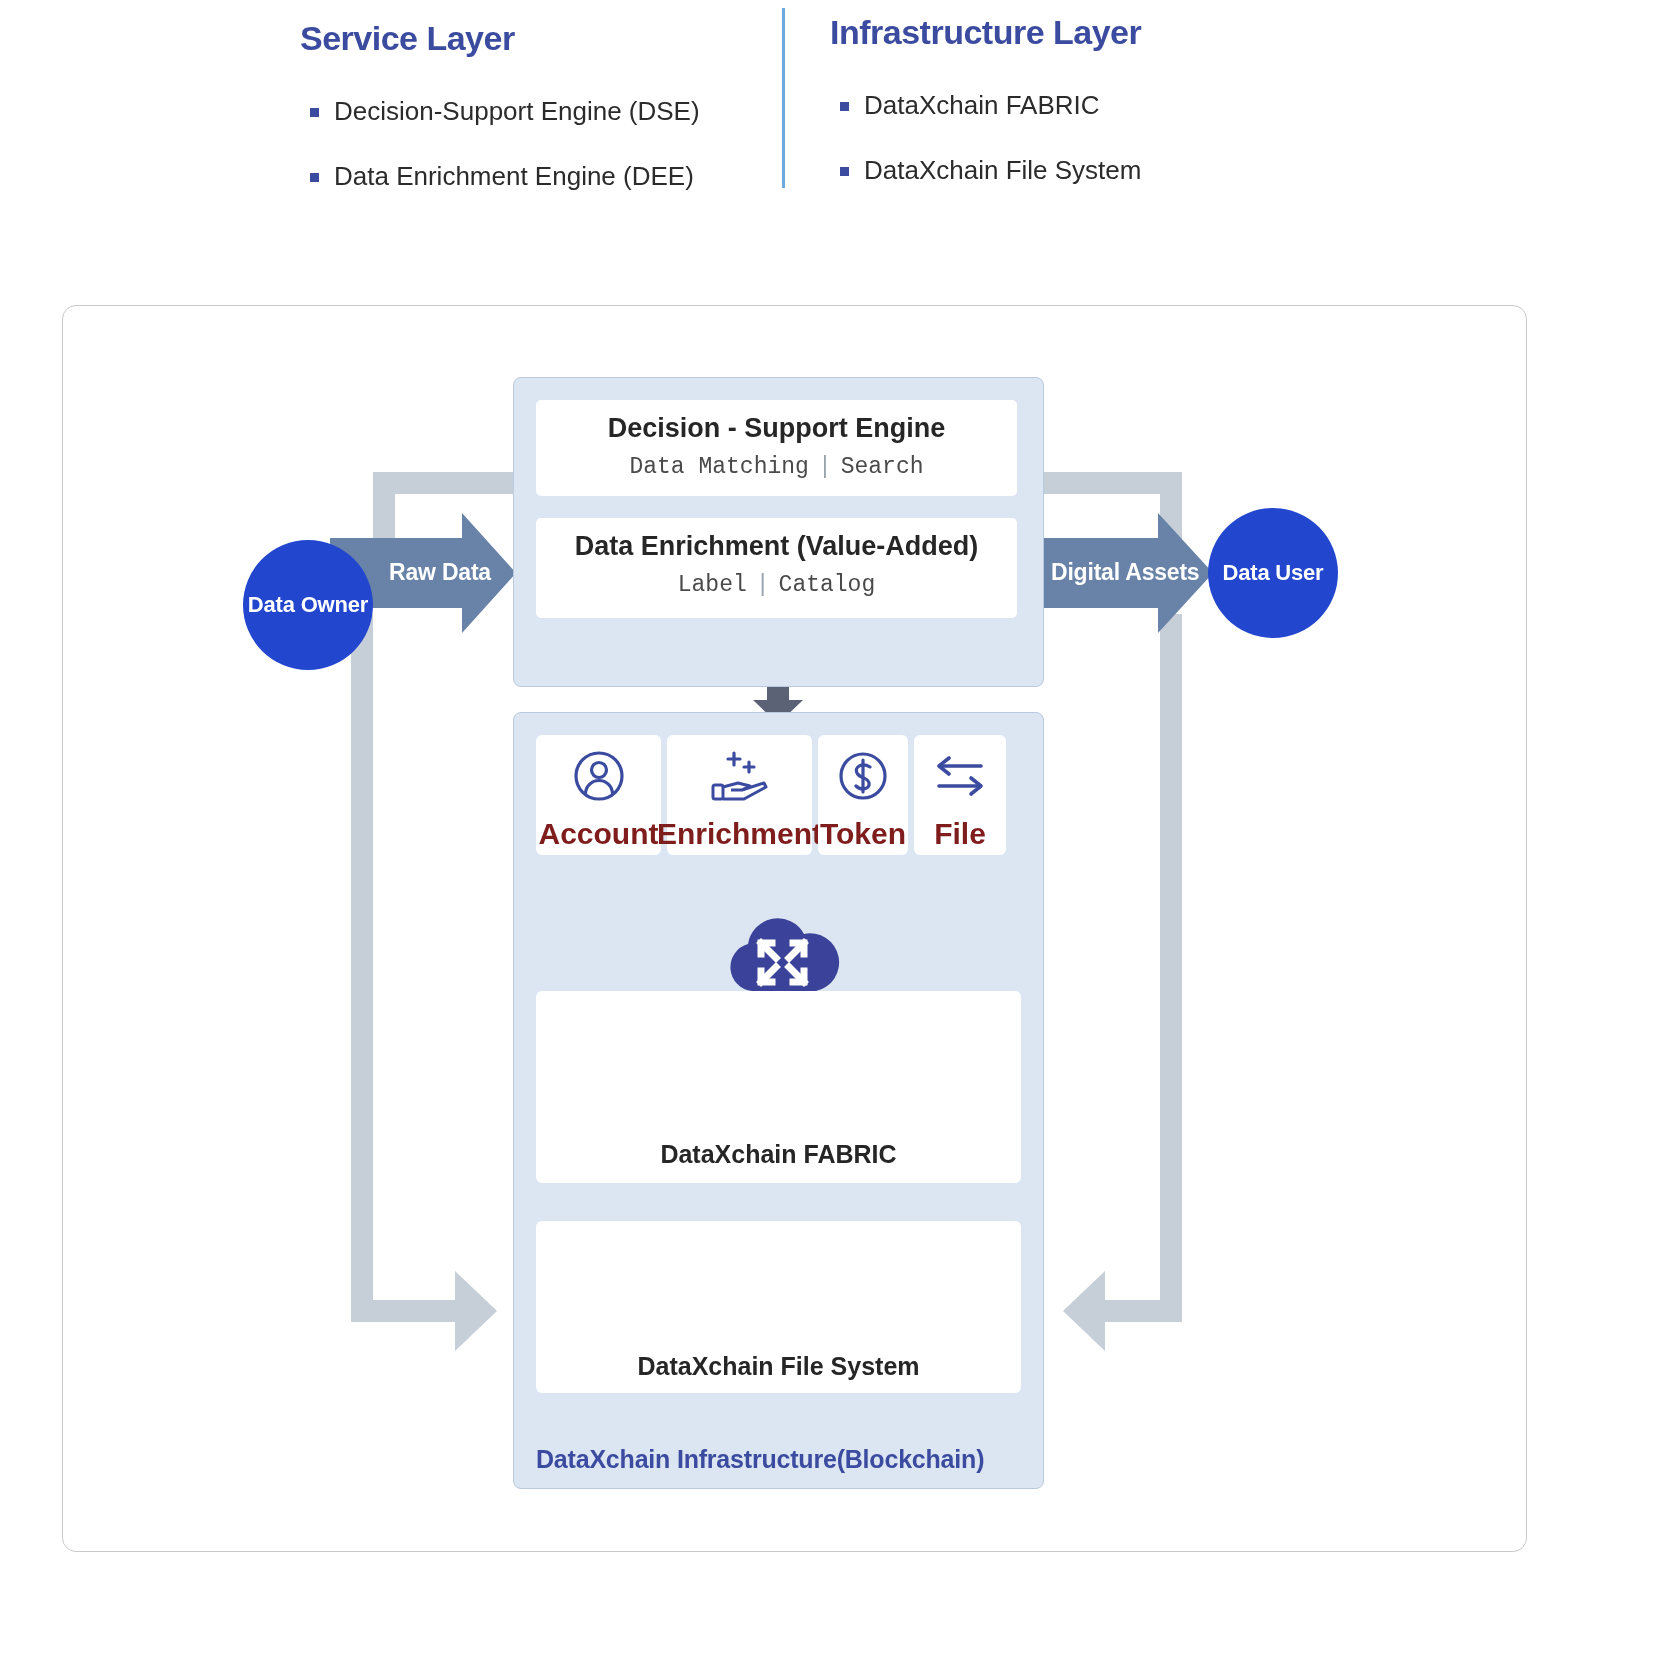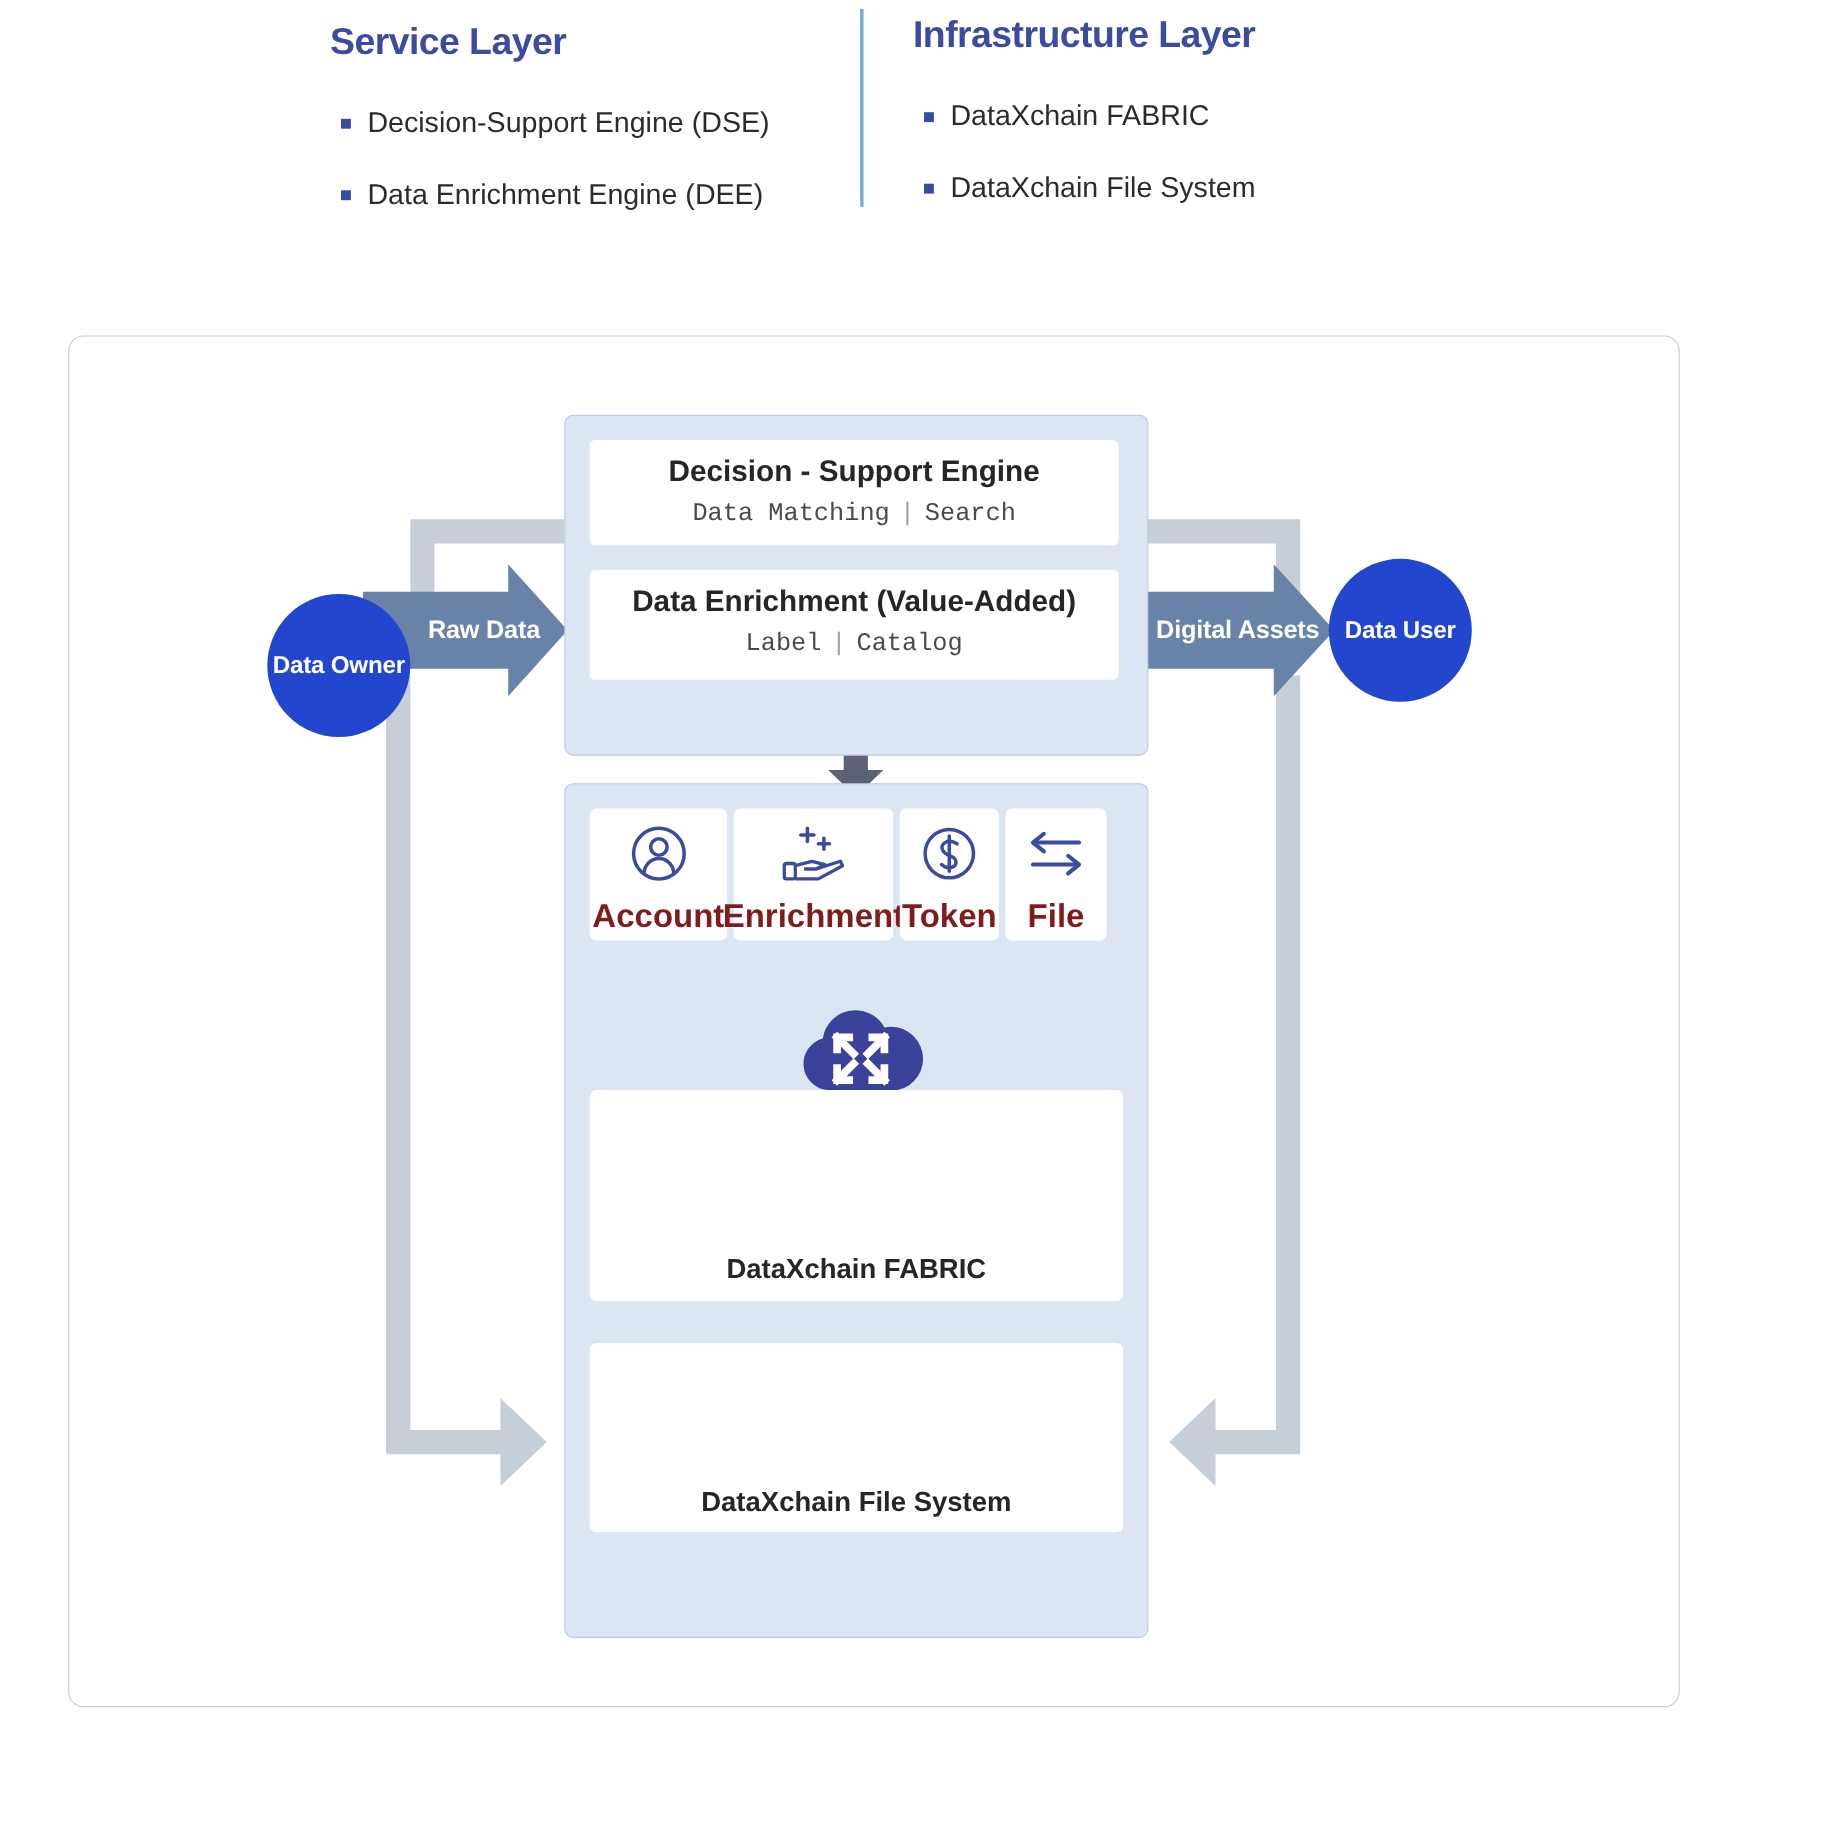--- a/index.html
+++ b/index.html
@@ -380,20 +380,21 @@
   </div>
 
   <div id="fabric-card">
     <div class="node-label">DataXchain FABRIC</div>
   </div>
 
   <div id="fs-card">
     <div class="node-label">DataXchain File System</div>
   </div>
 
+  <div id="infra-caption">DataXchain Infrastructure(Blockchain)</div>
 </div>
 
 <div class="cloud-wrap">
   <svg width="128" height="92" viewBox="0 0 128 92">
     <path d="M 34 86 A 24 24 0 0 1 30 39 A 30 30 0 0 1 86 29 A 23 23 0 0 1 98 86 Z" fill="#3b4299"></path>
     <g stroke="#ffffff" stroke-width="7" fill="none" stroke-linecap="square">
       <line x1="43" y1="38" x2="58" y2="53"></line>
       <polyline points="43,49 43,38 54,38" fill="none"></polyline>
       <line x1="86" y1="38" x2="71" y2="53"></line>
       <polyline points="86,49 86,38 75,38"></polyline>

